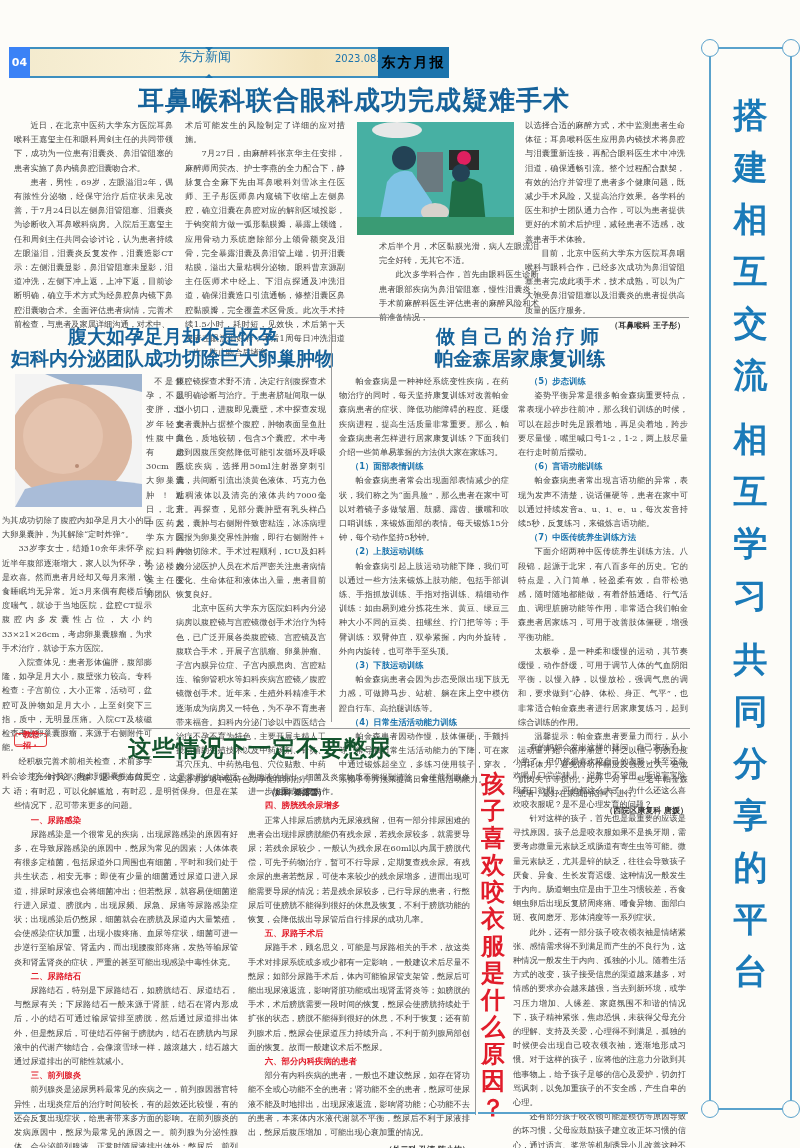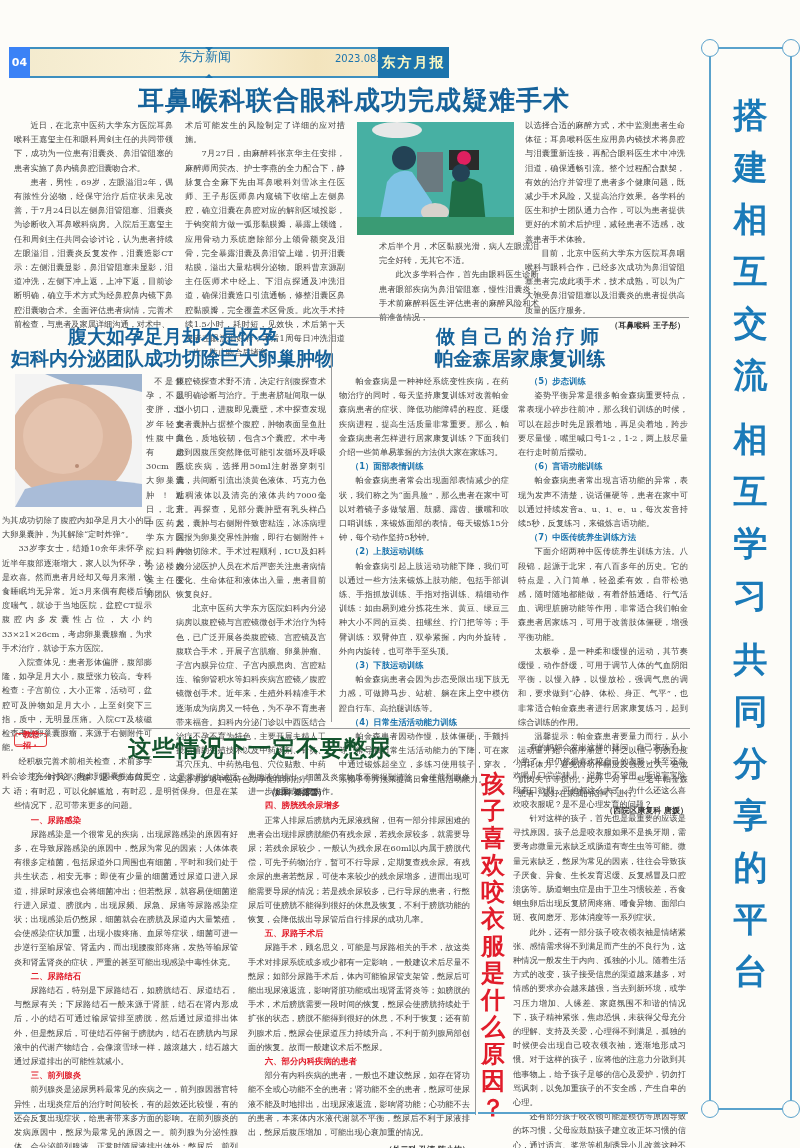--- a/index.html
+++ b/index.html
@@ -2,21 +2,21 @@
 <html><head>
 <meta charset="utf-8">
 <style>
   * { box-sizing: border-box; margin: 0; padding: 0; }
   body { width: 800px; height: 1148px; background: #fdfcf8; font-family: "DejaVu Serif", serif; color: #333; position: relative; overflow: hidden; }
   .page { position: absolute; left: 0; top: 0; width: 800px; height: 1148px; }
   .masthead-bar { position: absolute; left: 9px; top: 47px; width: 440px; height: 31px; border: 2px solid #3d8fbf; background: linear-gradient(90deg,#f3eacd,#fbf3da 40%,#f3e4bd 70%,#f8efd3); }
   .page-num { position: absolute; left: 9px; top: 47px; width: 21px; height: 31px; background: #3b82f6; color: #fff; font-family: "DejaVu Sans", sans-serif; font-size: 11px; font-weight: bold; display: flex; align-items: center; justify-content: center; }
   .section-name { position: absolute; left: 150px; top: 48px; width: 110px; text-align: center; color: #1c74ad; font-size: 13px; font-family: Liberation Mono, monospace; }
   .issue-date { position: absolute; left: 335px; top: 53px; color: #1c74ad; font-family: "DejaVu Sans", sans-serif; font-size: 10px; }
-  .brand-box { position: absolute; left: 378px; top: 47px; width: 71px; height: 31px; background: #1c74ad; color: #fef9c3; display: flex; align-items: center; justify-content: center; font-size: 14px; font-weight: bold; letter-spacing: 2px; }
+  .brand-box { position: absolute; left: 378px; top: 47px; width: 71px; height: 31px; background: #1c74ad; color: #000000; display: flex; align-items: center; justify-content: center; font-size: 14px; font-weight: bold; letter-spacing: 2px; }
   .mh-notch { position: absolute; width: 0; height: 0; border-left: 4px solid transparent; border-right: 4px solid transparent; }
 
   
   .side-banner { position: absolute; left: 709px; top: 47px; width: 83px; height: 1063px; border: 2px solid #5aa2cc; background: #fdfcf8; }
   .side-banner .corner { position: absolute; width: 18px; height: 18px; border: 1.5px solid #5aa2cc; border-radius: 50%; background: #fdfcf8; }
   .side-text { position: absolute; left: 0; top: 40px; width: 100%; display: flex; flex-direction: column; align-items: center; }
   .side-char { color: #1a7ab8; font-family: "DejaVu Sans", sans-serif; font-weight: bold; font-size: 34px; line-height: 1; height: 52px; display: flex; align-items: center; }
   .side-gap { height: 12px; }
 
   
@@ -221,21 +221,21 @@
       <span>是</span>
       <span>什</span>
       <span>么</span>
       <span>原</span>
       <span>因</span>
       <span>？</span>
     </div>
 
   <div class="col body-text" style="left:513px;top:740px;width:173px;">
     <p>有的妈妈会发出这样的疑问，自己家孩子上小学了，但仍然很喜欢咬自己的衣服，甚至还喜欢嘬几口尝尝味儿，说教也不管用。听说宝宝阶段有口欲期，可他都这么大了，为什么还这么喜欢咬衣服呢？是不是心理发育的问题？</p>
-    <p>针对这样的孩子，首先也是最重要的应该是寻找原因。孩子总是咬衣服如果不是换牙期，需要考虑微量元素缺乏或肠道有寄生虫等可能。微量元素缺乏，憋尿为常见的因素，往往会导致孩子厌食、异食、生长发育迟缓、反复感冒及口腔溃疡等。肠道蛔虫症是由于卫生习惯较差，吞食蛔虫卵后出现反复脐周疼痛、嗜食异物、面部白斑、夜间磨牙、形体消瘦等一系列症状。</p>
+    <p>针对这样的孩子，首先也是最重要的应该是寻找原因。孩子总是咬衣服如果不是换牙期，需要考虑微量元素缺乏或肠道有寄生虫等可能。微量元素缺乏，尤其是锌的缺乏，往往会导致孩子厌食、异食、生长发育迟缓、这种情况一般发生于内向。肠道蛔虫症是由于卫生习惯较差，吞食蛔虫卵后出现反复脐周疼痛、嗜食异物、面部白斑、夜间磨牙、形体消瘦等一系列症状。</p>
     <p>此外，还有一部分孩子咬衣领衣袖是情绪紧张、感情需求得不到满足而产生的不良行为，这种情况一般发生于内向、孤独的小儿。随着生活方式的改变，孩子接受信息的渠道越来越多，对情感的要求亦会越来越强，当去到新环境，或学习压力增加、人缘差、家庭氛围不和谐的情况下，孩子精神紧张，焦虑恐惧，未获得父母充分的理解、支持及关爱，心理得不到满足，孤独的时候便会出现自己咬衣领衣袖，逐渐地形成习惯。对于这样的孩子，应将他的注意力分散到其他事物上，给予孩子足够的信心及爱护，切勿打骂讽刺，以免加重孩子的不安全感，产生自卑的心理。</p>
     <p>还有部分孩子咬衣领可能是模仿等原因导致的坏习惯，父母应鼓励孩子建立改正坏习惯的信心，通过语言、奖赏等机制诱导小儿改善这种不良习惯。</p>
 
   </div>
 
   <div class="bottom-blue" style="left:14px;top:1112px;width:462px;"></div>
   <div class="bottom-blue" style="left:478px;top:1112px;width:210px;"></div>
 
 </div>
 

